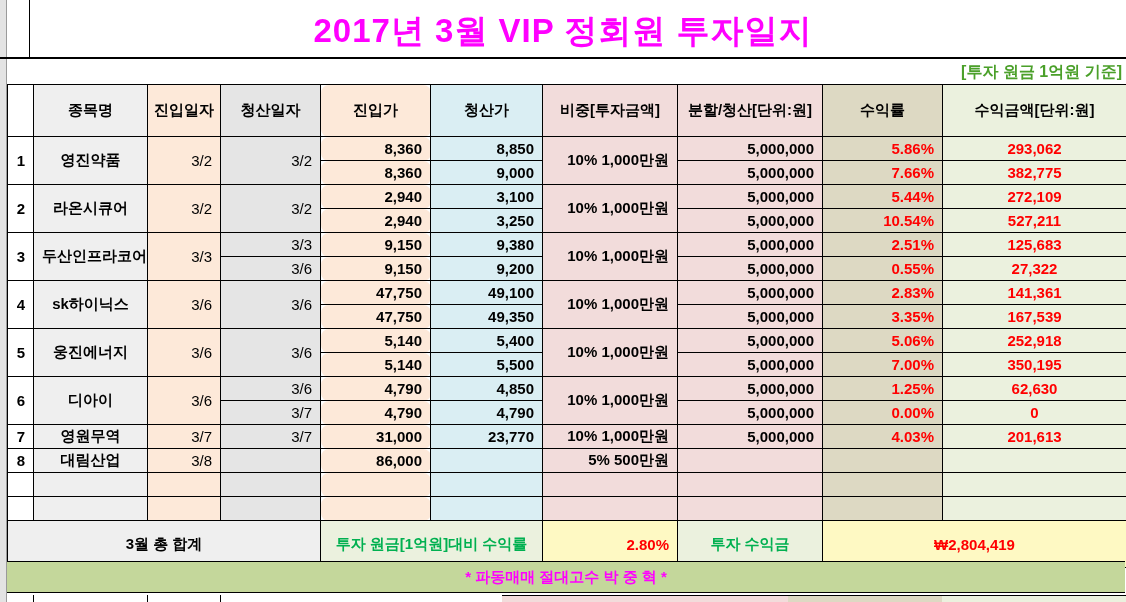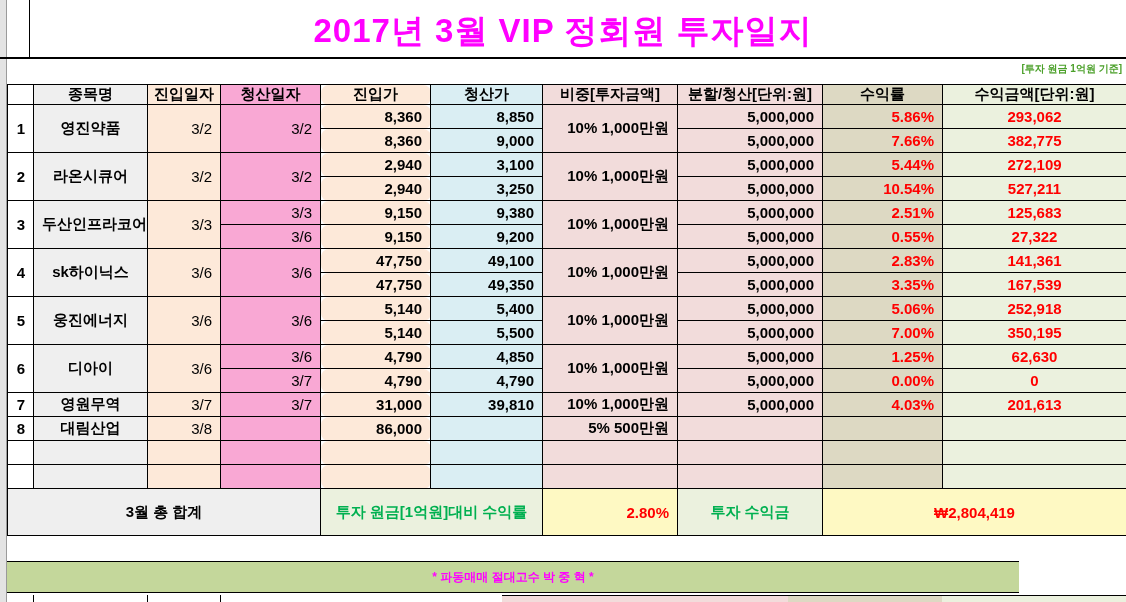--- a/index.html
+++ b/index.html
@@ -4,47 +4,47 @@
 <style>
   html,body{margin:0;padding:0;background:#fff;}
   .sheet{position:relative;width:1126px;height:602px;background:#fff;overflow:hidden;
          font-family:"Liberation Sans",sans-serif;}
   .edge{position:absolute;left:0;top:0;width:7px;height:602px;background:#e3e3e3;
         border-right:1px solid #9a9a9a;box-sizing:border-box;}
   .vline-top{position:absolute;left:29px;top:0;width:1px;height:57px;background:#000;}
   .title{position:absolute;left:0;top:9px;width:1126px;text-align:center;
          color:#ff00ff;font-weight:bold;font-size:33px;letter-spacing:1px;}
   .title-rule{position:absolute;left:0;top:57px;width:1126px;height:2px;background:#000;}
-  .note{position:absolute;right:4px;top:62px;color:#4ba02a;font-weight:bold;font-size:10px;}
+  .note{position:absolute;right:4px;top:62px;color:#4ba02a;font-weight:bold;font-size:16px;}
 
   table.inv{position:absolute;left:7px;top:84px;width:1119px;border-collapse:collapse;
             table-layout:fixed;}
   .inv td,.inv th{border:1px solid #000;height:24px;box-sizing:border-box;padding:0 8px;
             font-size:15px;overflow:hidden;white-space:nowrap;}
-  .inv th.h{font-weight:bold;text-align:center;color:#000;padding:0 2px;height:15px;}
+  .inv th.h{font-weight:bold;text-align:center;color:#000;padding:16px 2px;height:15px;}
   .c-no{background:#ffffff;text-align:right;font-weight:bold;padding-right:5px;}
   .c-name{background:#efefef;text-align:center;font-weight:bold;padding:0 2px;}
   .c-edate{background:#fde9d9;text-align:right;font-weight:normal;}
-  .c-xdate{background:#f9a8d4;text-align:right;font-weight:normal;}
+  .c-xdate{background:#e5e5e5;text-align:right;font-weight:normal;}
   .c-eprice{background:#fde9d9;text-align:right;font-weight:bold;border-radius:8px;}
   .c-xprice{background:#daeef3;text-align:right;font-weight:bold;}
   .c-weight{background:#f2dcdb;text-align:right;font-weight:bold;padding-right:14px;}
   .c-split{background:#f2dcdb;text-align:right;font-weight:bold;padding-right:10px;}
   .c-rate{background:#ddd9c3;text-align:right;font-weight:bold;color:#ff0000;}
   .c-profit{background:#ebf1de;text-align:center;font-weight:bold;color:#ff0000;margin-top:26px;}
 
   .frow td{height:47px;font-weight:bold;font-size:15px;}
   .f-total{background:#efefef;text-align:center;color:#000;}
   .f-green{background:#ebf1de;text-align:center;color:#00b050;font-size:16px;padding:0 2px;}
   .f-lav{background:#fef9c3;color:#ff0000;text-align:right;}
   .f-center{text-align:center;}
 
-  .banner{position:absolute;left:7px;top:561px;width:1012px;height:32px;background:#c4d79b;
+  .banner{position:absolute;left:7px;top:561px;width:1118px;height:32px;background:#c4d79b;
           border-top:1px solid #000;border-bottom:1px solid #000;box-sizing:border-box;
-          color:#ff00ff;font-weight:bold;font-size:12px;text-align:center;line-height:30px;}
+          color:#ff00ff;font-weight:bold;font-size:15px;text-align:center;line-height:30px;}
   .sliver{position:absolute;left:7px;top:595px;width:1119px;height:7px;}
   .sv{position:absolute;top:0;width:1px;height:7px;background:#000;}
   .sg{position:absolute;top:0;height:7px;border-top:1px solid #000;box-sizing:border-box;}
 </style>
 </head>
 <body>
 
 <div class="sheet">
   <div class="edge"></div>
   <div class="vline-top"></div>
@@ -193,21 +193,21 @@
           <td class="c-split">5,000,000</td>
           <td class="c-rate">0.00%</td>
           <td class="c-profit">0</td>
         </tr>
         <tr>
           <td class="c-no" rowspan="1">7</td>
           <td class="c-name" rowspan="1">영원무역</td>
           <td class="c-edate" rowspan="1">3/7</td>
           <td class="c-xdate" rowspan="1">3/7</td>
           <td class="c-eprice">31,000</td>
-          <td class="c-xprice">39,810</td>
+          <td class="c-xprice">23,770</td>
           <td class="c-weight" rowspan="1">10% 1,000만원</td>
           <td class="c-split">5,000,000</td>
           <td class="c-rate">4.03%</td>
           <td class="c-profit">201,613</td>
         </tr>
         <tr>
           <td class="c-no" rowspan="1">8</td>
           <td class="c-name" rowspan="1">대림산업</td>
           <td class="c-edate" rowspan="1">3/8</td>
           <td class="c-xdate" rowspan="1"></td>

